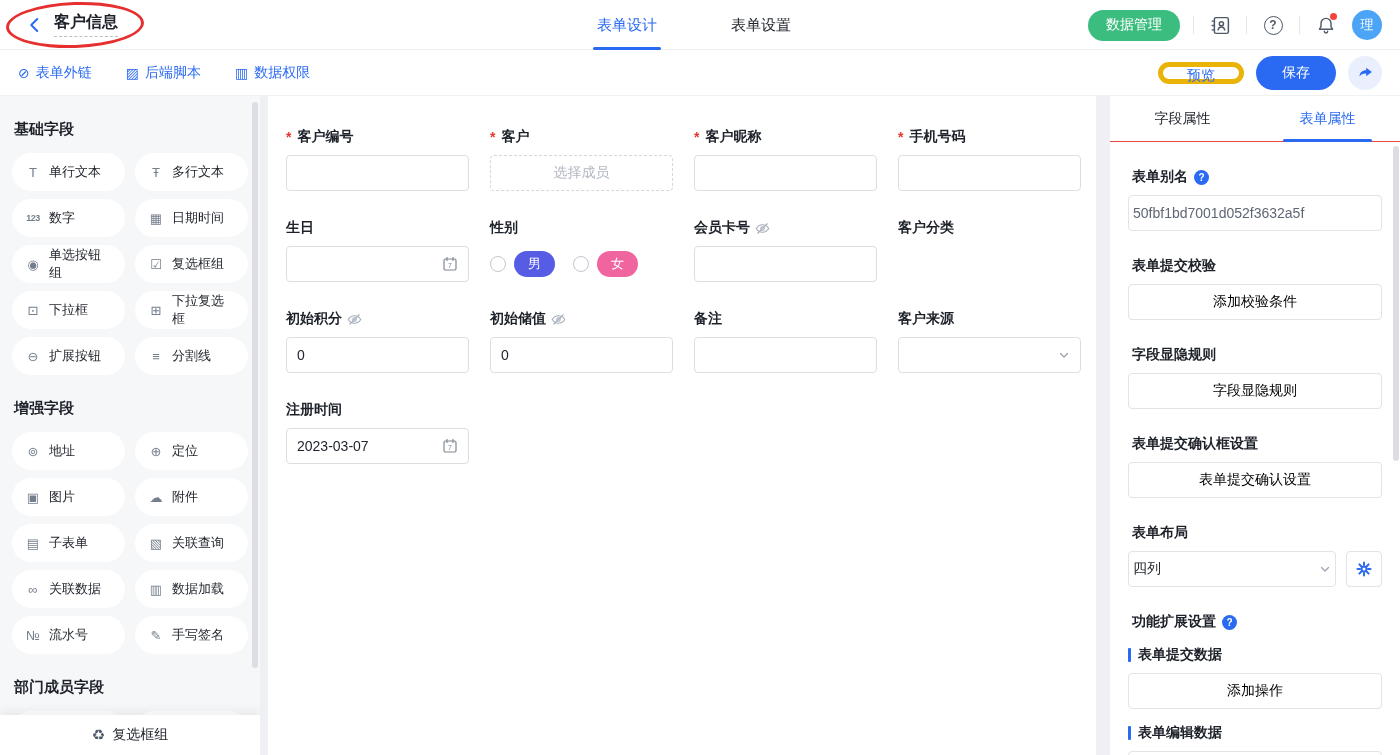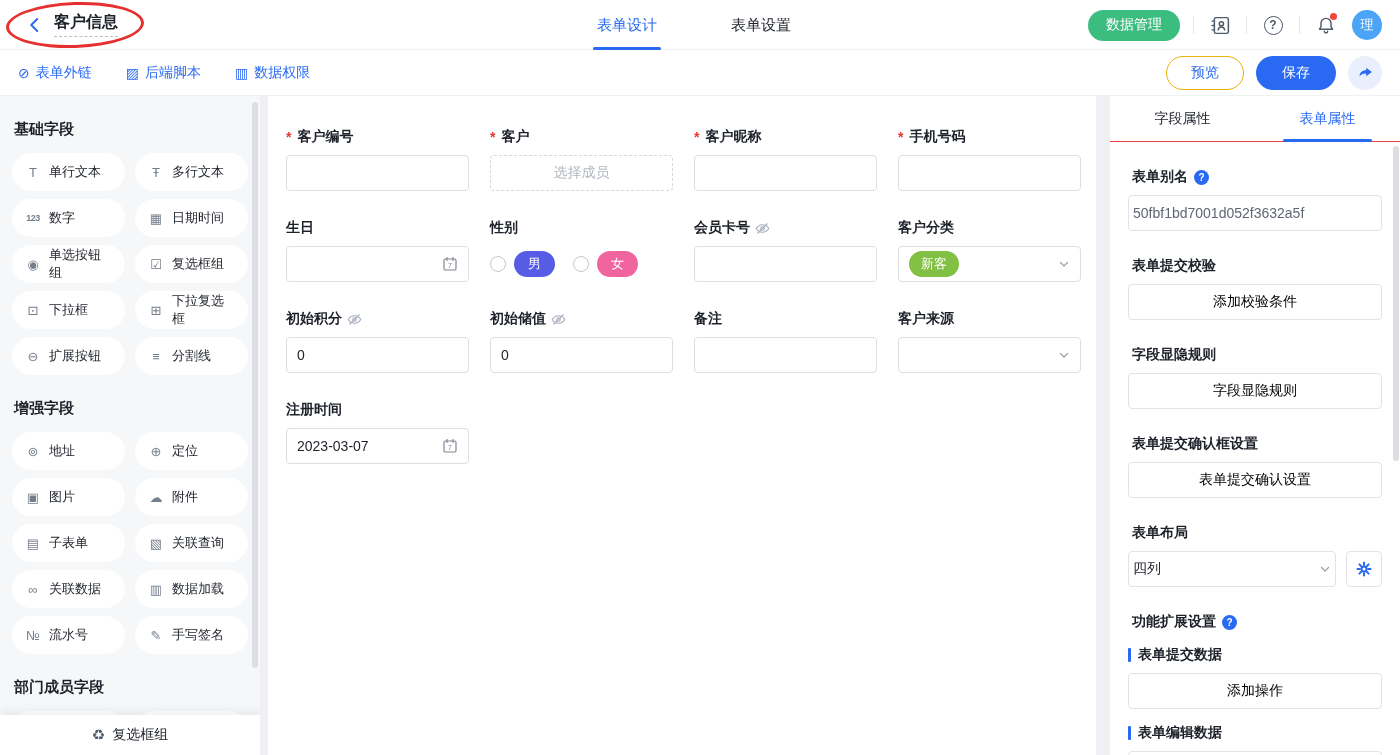--- a/index.html
+++ b/index.html
@@ -24,21 +24,21 @@
   .hicon { position:relative; width:26px; height:26px; display:flex; align-items:center; justify-content:center; cursor:pointer; }
   .help-circle { width:19px; height:19px; border:1.6px solid #4e5969; border-radius:50%; display:flex; align-items:center; justify-content:center; font-size:12px; font-weight:700; color:#4e5969; }
   .red-dot { position:absolute; top:1px; right:2px; width:7px; height:7px; border-radius:50%; background:#f2443c; }
   .avatar { width:30px; height:30px; border-radius:50%; background:#4ba4f5; color:#fff; font-size:13px; display:flex; align-items:center; justify-content:center; cursor:pointer; }
 
   
   .toolbar { height:46px; background:#fff; display:flex; align-items:center; padding:0 18px; border-bottom:1px solid #f0f1f3; }
   .tlink { display:flex; align-items:center; gap:6px; color:#2a6af2; font-size:14px; margin-right:34px; cursor:pointer; }
   .tlink .tli { font-size:14px; }
   .toolbar-right { margin-left:auto; display:flex; align-items:center; gap:12px; }
-  .btn-outline { height:34px; padding:0 24px; border:1px solid #eab308; color:#2a6af2; background:#fff; border-radius:17px; font-size:14px; cursor:pointer; }
+  .btn-outline { height:22px; padding:0 24px; border:5px solid #eab308; color:#2a6af2; background:#fff; border-radius:17px; font-size:14px; cursor:pointer; }
   .btn-solid { height:34px; padding:0 26px; border:none; color:#fff; background:#2a6af2; border-radius:17px; font-size:14px; cursor:pointer; }
   .share-btn { width:34px; height:34px; border-radius:50%; background:#e9effc; border:none; display:flex; align-items:center; justify-content:center; cursor:pointer; }
 
   
   .body { display:flex; height:659px; }
 
   
   .sidebar { position:relative; width:260px; background:#f6f7f9; padding:0 12px; overflow:hidden; flex:none; }
   .sec-title { font-size:15px; font-weight:700; margin:24px 2px 14px; }
   .pill-grid { display:grid; grid-template-columns:1fr 1fr; gap:8px 10px; }
@@ -342,29 +342,20 @@
               <line x1="4" y1="20" x2="20" y2="4"></line>
             </svg>
         </div>
         <div class="finput"></div>
       </div>
 
       <div class="field">
         <div class="flabel">
             <span>客户分类</span>
           </div>
-        <div class="finput select">
-          <span class="tag">新客</span>
-          <span class="spacer"></span>
-          <span class="ricon">
-              <svg width="12" height="12" viewBox="0 0 24 24" fill="none" stroke="#9aa0aa" stroke-width="2.4" stroke-linecap="round" stroke-linejoin="round">
-                <polyline points="5,9 12,16 19,9"></polyline>
-              </svg>
-            </span>
-        </div>
       </div>
 
       <div class="field">
         <div class="flabel">
             <span>初始积分</span>
           <svg width="15" height="15" viewBox="0 0 24 24" fill="none" stroke="#a6adba" stroke-width="1.8">
               <path d="M2 12s3.5-6 10-6 10 6 10 6-3.5 6-10 6S2 12 2 12z"></path>
               <circle cx="12" cy="12" r="2.8"></circle>
               <line x1="4" y1="20" x2="20" y2="4"></line>
             </svg>

